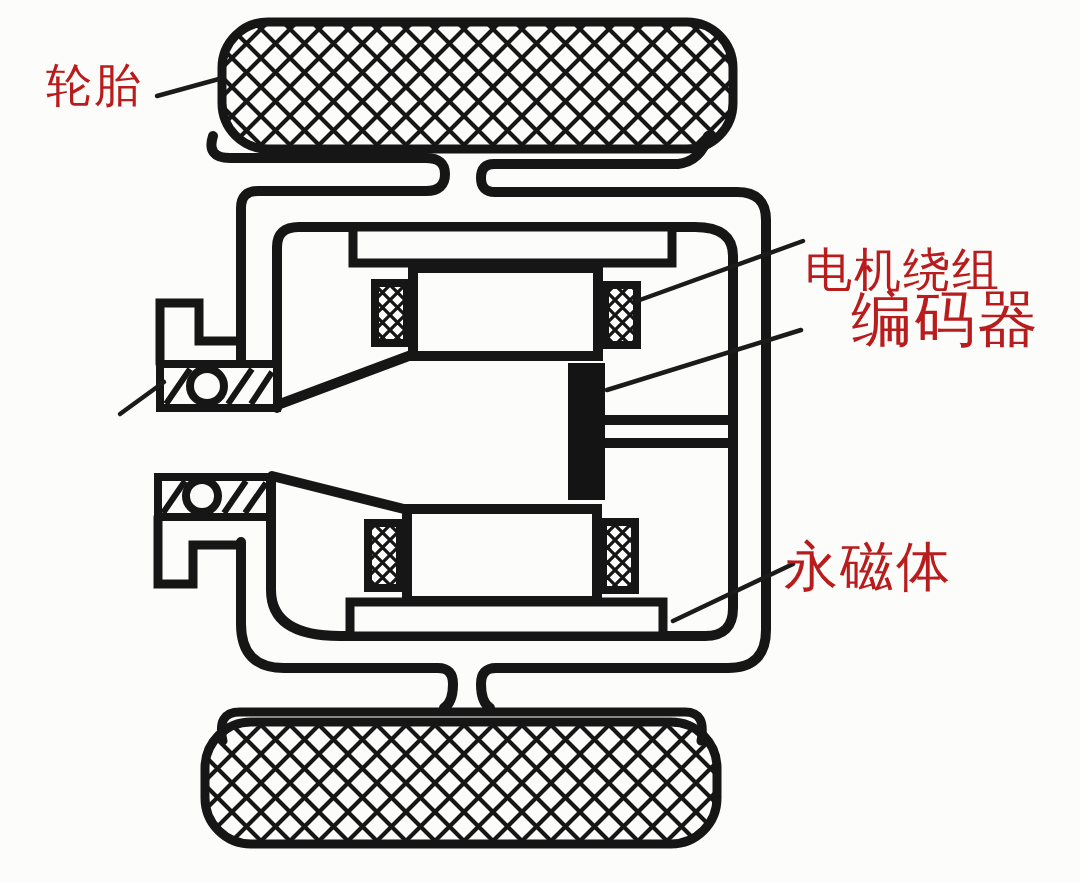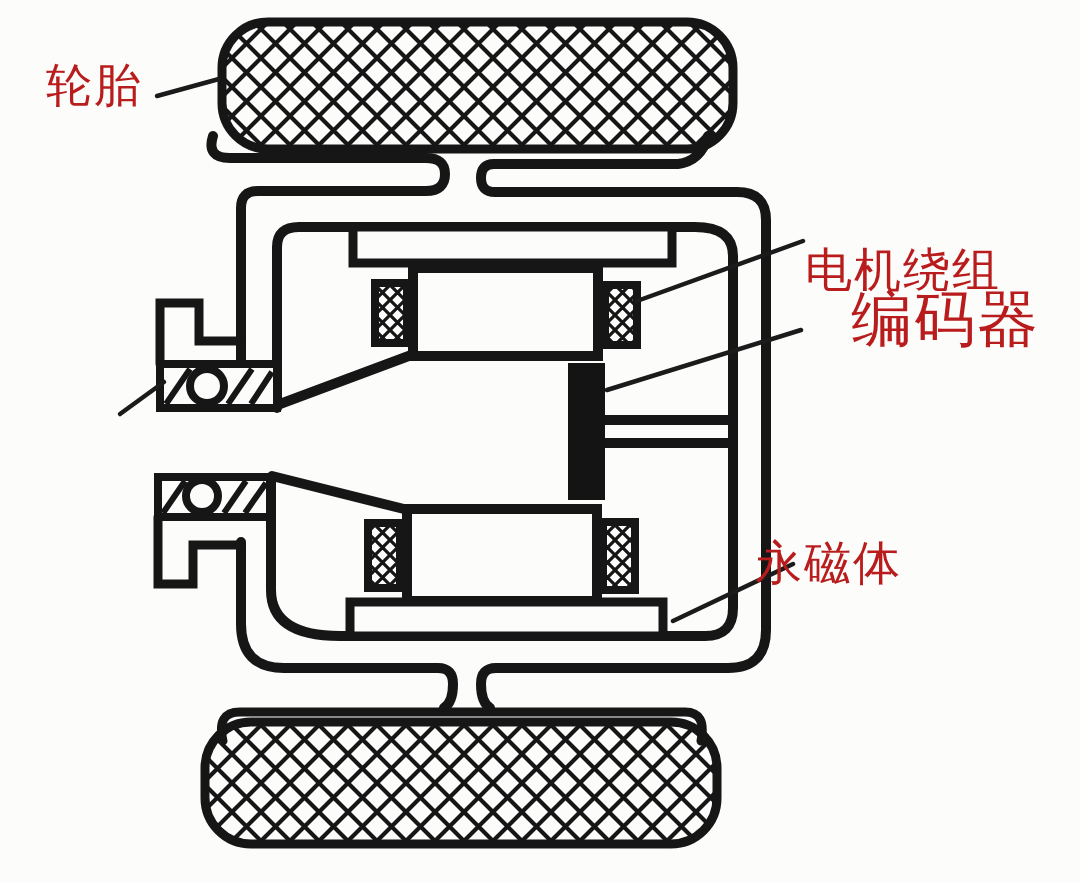--- a/index.html
+++ b/index.html
@@ -17,21 +17,21 @@
     font-family:"Liberation Serif","DejaVu Serif",serif;
     white-space:nowrap;
     letter-spacing:2px;
     line-height:1.05;
     user-select:none;
   }
   .lbl-tire    {left:46px;  top:62px;  font-size:46px;}
   .lbl-winding {left:805px; top:218px; font-size:47px;margin-top:28px;}
   .lbl-encoder {left:805px; top:288px; font-size:61px;margin-left:46px;}
   .lbl-bearing {left:18px;  top:394px; font-size:46px;}
-  .lbl-magnet  {left:755px; top:539px; font-size:47px;}
+  .lbl-magnet  {left:784px; top:539px; font-size:54px;}
 </style>
 </head>
 <body>
 
 <div id="stage">
 
   <svg id="drawing" width="1080" height="883" viewBox="0 0 1080 883">
     <defs>
       <pattern id="hatchTire" patternUnits="userSpaceOnUse" width="29" height="29">
         <path d="M0,0 L29,29 M29,0 L0,29" stroke="#161616" stroke-width="4.2" fill="none"></path>

